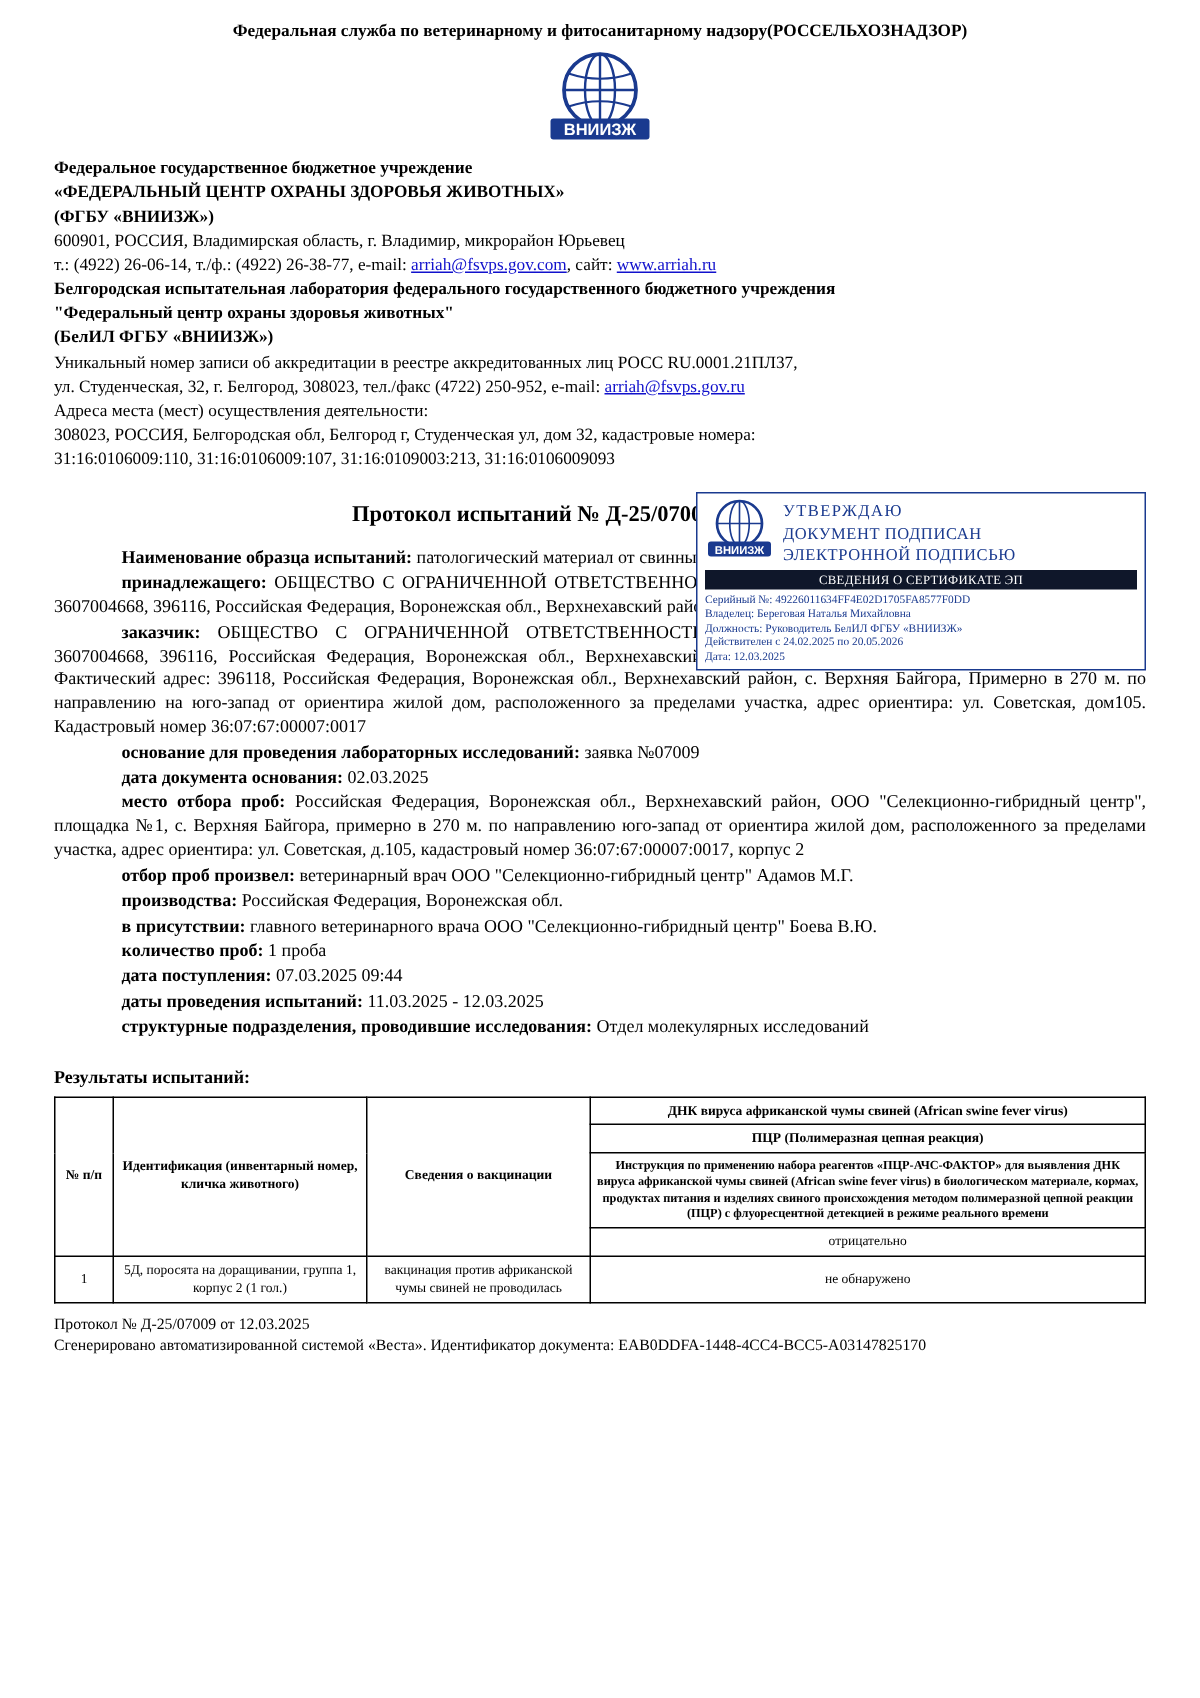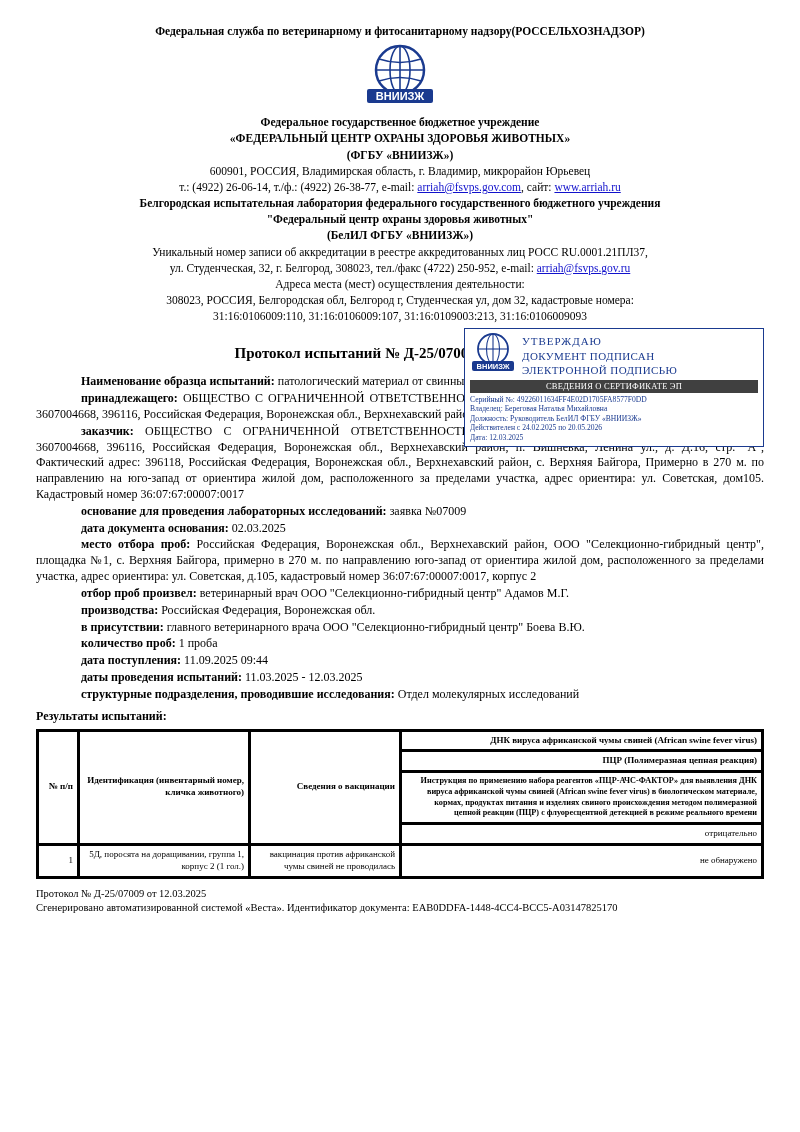--- a/index.html
+++ b/index.html
@@ -12,21 +12,21 @@
     min-height: 1132px;
     font-family: "Liberation Serif", serif;
     color: #000000;
     font-size: 11.5px;
     line-height: 1.32;
   }
   .page {
     width: 800px;
     min-height: 1132px;
     box-sizing: border-box;
-    padding: 24px 36px 10px 36px;
+    padding: 14px 36px 10px 36px;
     position: relative;
   }
   .top-title {
     font-weight: bold;
     font-size: 11.5px;
     text-align: center;
     margin-bottom: 4px;
   }
   .logo-wrap {
     display: flex;
@@ -34,21 +34,20 @@
     align-items: center;
     margin: 2px 0 8px 0;
   }
   .logo {
     width: 74px;
     height: 64px;
     position: relative;
   }
   .logo svg { display: block; }
   .hdr-line {
-    text-align: center;
     font-size: 11.5px;
     margin: 1px 0;
   }
   .hdr-line.b { font-weight: bold; }
   a.lnk {
     color: #1111cc;
     text-decoration: underline;
   }
   .stamp {
     position: absolute;
@@ -84,21 +83,21 @@
     font-size: 11px;
     color: #1a3a8f;
     letter-spacing: .4px;
   }
   .stamp-head .l3 {
     font-size: 11px;
     color: #1a3a8f;
     letter-spacing: .4px;
   }
   .stamp-bar {
-    background: #404040;
+    background: #0f172a;
     color: #ffffff;
     font-size: 8.5px;
     text-align: center;
     padding: 1px 0;
     margin: 2px 0 2px 0;
     letter-spacing: .2px;
   }
   .stamp-row {
     font-size: 7.6px;
     color: #1a3a8f;
@@ -114,33 +113,33 @@
   }
   .field {
     margin: 1px 0;
     text-align: justify;
     font-size: 12px;
   }
   .field .lbl { font-weight: bold; margin-left: 45px; }
   .results-label {
     font-weight: bold;
     font-size: 12px;
-    margin-top: 6px;
+    margin-top: 18px;
   }
   table.res {
     width: 100%;
     border-collapse: collapse;
     margin-top: 4px;
     font-size: 9px;
   }
   table.res td, table.res th {
-    border: 3px solid #000000;
+    border: 1px solid #000000;
     padding: 3px 4px;
     vertical-align: middle;
-    text-align: right;
+    text-align: center;
   }
   .th-small { font-weight: bold; font-size: 9px; }
   .cell-instr {
     font-weight: bold;
     font-size: 8.2px;
     line-height: 1.3;
     padding: 3px 6px;
   }
   .cell-neg { font-weight: normal; font-size: 9px; }
   .col-np { width: 30px; }
@@ -224,21 +223,21 @@
     <div class="field"><span class="lbl">Наименование образца испытаний:</span><span> патологический материал от свинны (печень, легкие, селезенка, лимфатические узлы)</span></div>
     <div class="field"><span class="lbl">принадлежащего:</span><span> ОБЩЕСТВО С ОГРАНИЧЕННОЙ ОТВЕТСТВЕННОСТЬЮ "СЕЛЕКЦИОННО-ГИБРИДНЫЙ ЦЕНТР", ИНН: 3607004668, 396116, Российская Федерация, Воронежская обл., Верхнехавский район, п. Вишневка, Ленина ул., д. Д.16, стр. "А"</span></div>
     <div class="field"><span class="lbl">заказчик:</span><span> ОБЩЕСТВО С ОГРАНИЧЕННОЙ ОТВЕТСТВЕННОСТЬЮ "СЕЛЕКЦИОННО-ГИБРИДНЫЙ ЦЕНТР", ИНН: 3607004668, 396116, Российская Федерация, Воронежская обл., Верхнехавский район, п. Вишневка, Ленина ул., д. Д.16, стр. "А", Фактический адрес: 396118, Российская Федерация, Воронежская обл., Верхнехавский район, с. Верхняя Байгора, Примерно в 270 м. по направлению на юго-запад от ориентира жилой дом, расположенного за пределами участка, адрес ориентира: ул. Советская, дом105. Кадастровый номер 36:07:67:00007:0017</span></div>
     <div class="field"><span class="lbl">основание для проведения лабораторных исследований:</span><span> заявка №07009</span></div>
     <div class="field"><span class="lbl">дата документа основания:</span><span> 02.03.2025</span></div>
     <div class="field"><span class="lbl">место отбора проб:</span><span> Российская Федерация, Воронежская обл., Верхнехавский район, ООО "Селекционно-гибридный центр", площадка №1, с. Верхняя Байгора, примерно в 270 м. по направлению юго-запад от ориентира жилой дом, расположенного за пределами участка, адрес ориентира: ул. Советская, д.105, кадастровый номер 36:07:67:00007:0017, корпус 2</span></div>
     <div class="field"><span class="lbl">отбор проб произвел:</span><span> ветеринарный врач ООО "Селекционно-гибридный центр" Адамов М.Г.</span></div>
     <div class="field"><span class="lbl">производства:</span><span> Российская Федерация, Воронежская обл.</span></div>
     <div class="field"><span class="lbl">в присутствии:</span><span> главного ветеринарного врача ООО "Селекционно-гибридный центр" Боева В.Ю.</span></div>
     <div class="field"><span class="lbl">количество проб:</span><span> 1 проба</span></div>
-    <div class="field"><span class="lbl">дата поступления:</span><span> 11.09.2025 09:44</span></div>
+    <div class="field"><span class="lbl">дата поступления:</span><span> 07.03.2025 09:44</span></div>
     <div class="field"><span class="lbl">даты проведения испытаний:</span><span> 11.03.2025 - 12.03.2025</span></div>
     <div class="field"><span class="lbl">структурные подразделения, проводившие исследования:</span><span> Отдел молекулярных исследований</span></div>
   </div>
 
   <div class="results-label">Результаты испытаний:</div>
 
   <table class="res">
     <tbody>
       <tr>
         <td class="col-np th-small" rowspan="4">№ п/п</td>

